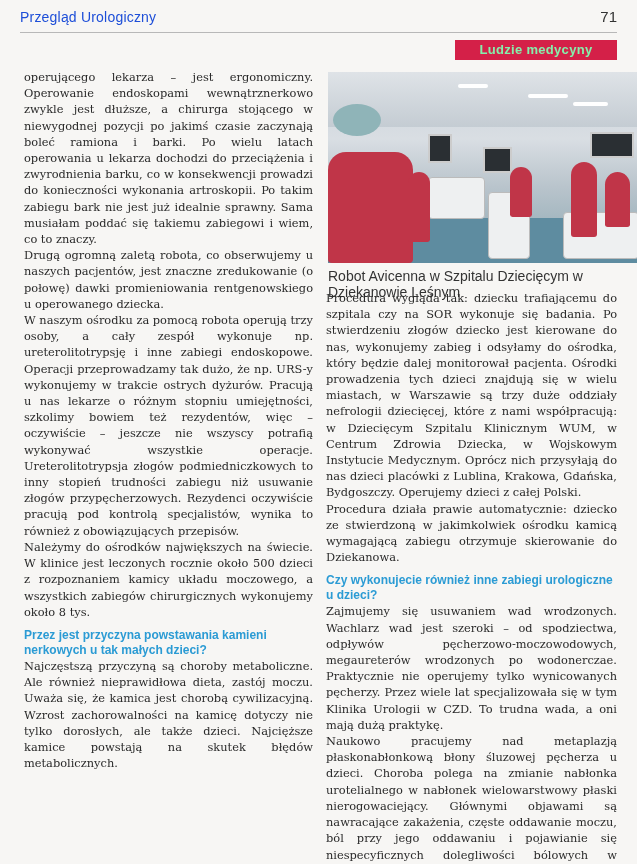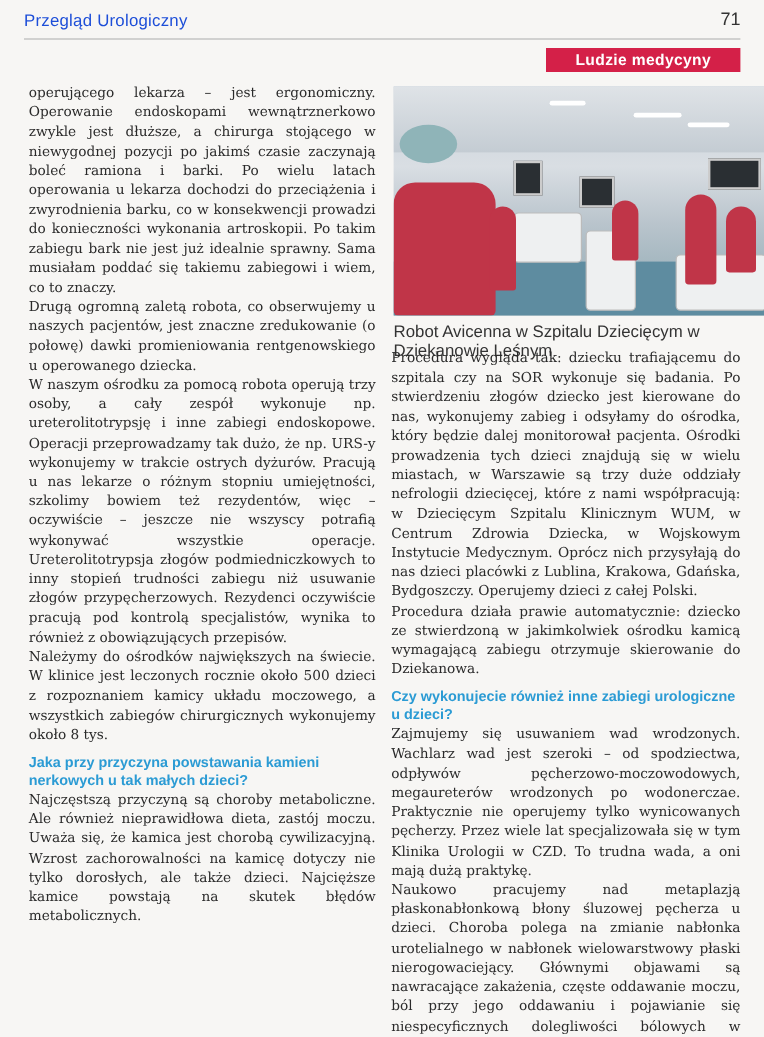--- a/index.html
+++ b/index.html
@@ -17,21 +17,21 @@
   .hdr-page {
     position: absolute; right: 20px; top: 8px;
     font-family: "Liberation Sans", sans-serif; font-size: 15px; color: #333;
   }
   .hdr-rule {
     position: absolute; left: 20px; right: 20px; top: 32px; height: 1px;
     background: #b8b8b8;
   }
   .section-badge {
     position: absolute; left: 455px; top: 40px; width: 162px; height: 20px;
-    background: #d42048; color: #ffffff;
+    background: #d42048; color: #86efac;
     font-family: "Liberation Sans", sans-serif; font-size: 13px; font-weight: bold;
     line-height: 20px; text-align: center; letter-spacing: 0.3px;
   }
   .col {
     position: absolute; font-size: 11.4px; line-height: 16.2px;
     text-align: justify; hyphens: manual;
   }
   .col-left { left: 24px; top: 69px; width: 289px; }
   .col-right { left: 326px; top: 290px; width: 291px; }
   .col p { margin: 0; }
@@ -63,21 +63,21 @@
 <div class="hdr-title">Przegląd Urologiczny</div>
 <div class="hdr-page">71</div>
 <div class="hdr-rule"></div>
 <div class="section-badge">Ludzie medycyny</div>
 
 <div class="col col-left">
   <p>operującego lekarza – jest ergonomiczny. Operowanie endoskopami wewnątrznerkowo zwykle jest dłuższe, a chirurga stojącego w niewygodnej pozycji po jakimś czasie zaczynają boleć ramiona i barki. Po wielu latach operowania u lekarza dochodzi do przeciążenia i zwyrodnienia barku, co w konsekwencji prowadzi do konieczności wykonania artroskopii. Po takim zabiegu bark nie jest już idealnie sprawny. Sama musiałam poddać się takiemu zabiegowi i wiem, co to znaczy.</p>
   <p>Drugą ogromną zaletą robota, co obserwujemy u naszych pacjentów, jest znaczne zredukowanie (o połowę) dawki promieniowania rentgenowskiego u operowanego dziecka.</p>
   <p>W naszym ośrodku za pomocą robota operują trzy osoby, a cały zespół wykonuje np. ureterolitotrypsję i inne zabiegi endoskopowe. Operacji przeprowadzamy tak dużo, że np. URS-y wykonujemy w trakcie ostrych dyżurów. Pracują u nas lekarze o różnym stopniu umiejętności, szkolimy bowiem też rezydentów, więc – oczywiście – jeszcze nie wszyscy potrafią wykonywać wszystkie operacje. Ureterolitotrypsja złogów podmiedniczkowych to inny stopień trudności zabiegu niż usuwanie złogów przypęcherzowych. Rezydenci oczywiście pracują pod kontrolą specjalistów, wynika to również z obowiązujących przepisów.</p>
   <p>Należymy do ośrodków największych na świecie. W klinice jest leczonych rocznie około 500 dzieci z rozpoznaniem kamicy układu moczowego, a wszystkich zabiegów chirurgicznych wykonujemy około 8 tys.</p>
-  <h3>Jaka przy przyczyna powstawania kamieni nerkowych u tak małych dzieci?</h3>
+  <h3>Przez jest przyczyna powstawania kamieni nerkowych u tak małych dzieci?</h3>
   <p>Najczęstszą przyczyną są choroby metaboliczne. Ale również nieprawidłowa dieta, zastój moczu. Uważa się, że kamica jest chorobą cywilizacyjną. Wzrost zachorowalności na kamicę dotyczy nie tylko dorosłych, ale także dzieci. Najcięższe kamice powstają na skutek błędów metabolicznych.</p>
 
 </div>
 
 <div class="photo">
   <div class="ceiling"></div>
   <div class="light" style="left:130px;top:12px;width:30px;"></div>
   <div class="light" style="left:200px;top:22px;width:40px;"></div>
   <div class="light" style="left:245px;top:30px;width:35px;"></div>
   <div class="floor"></div>

